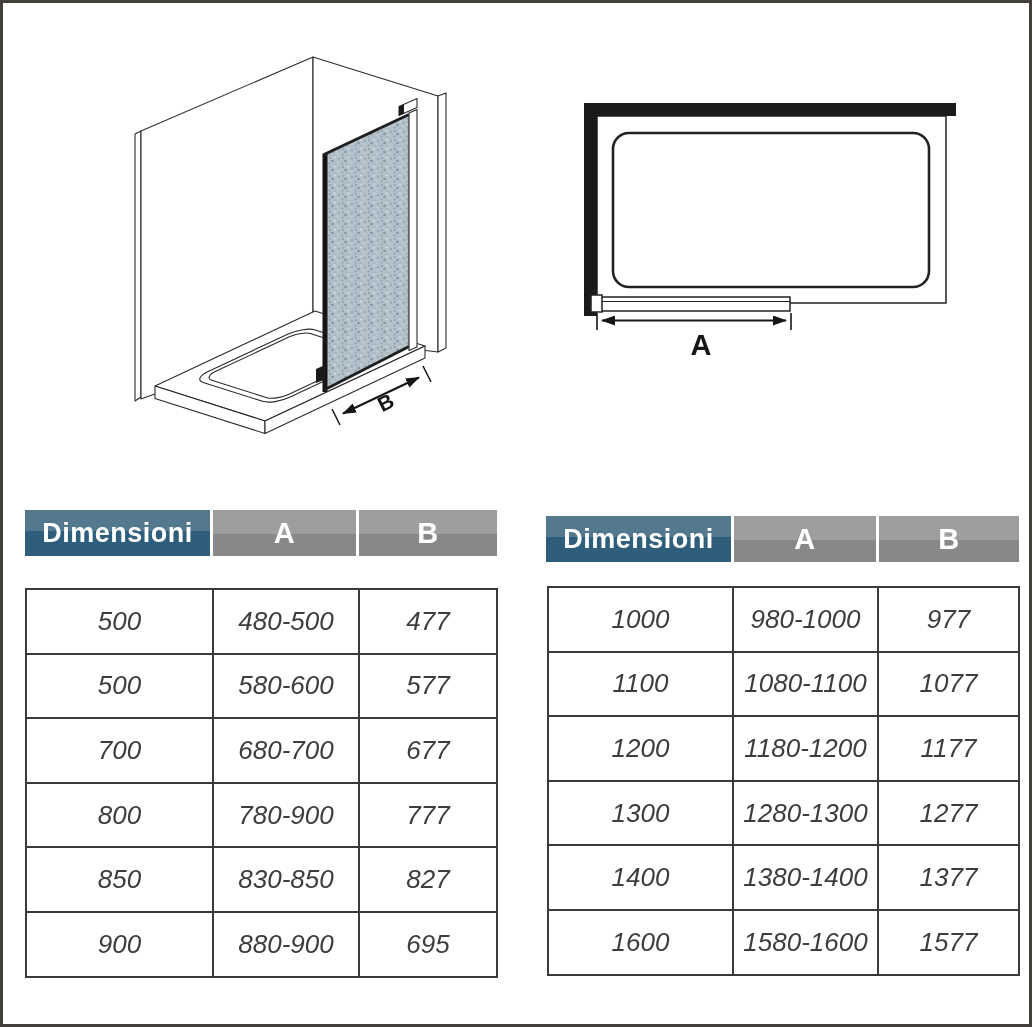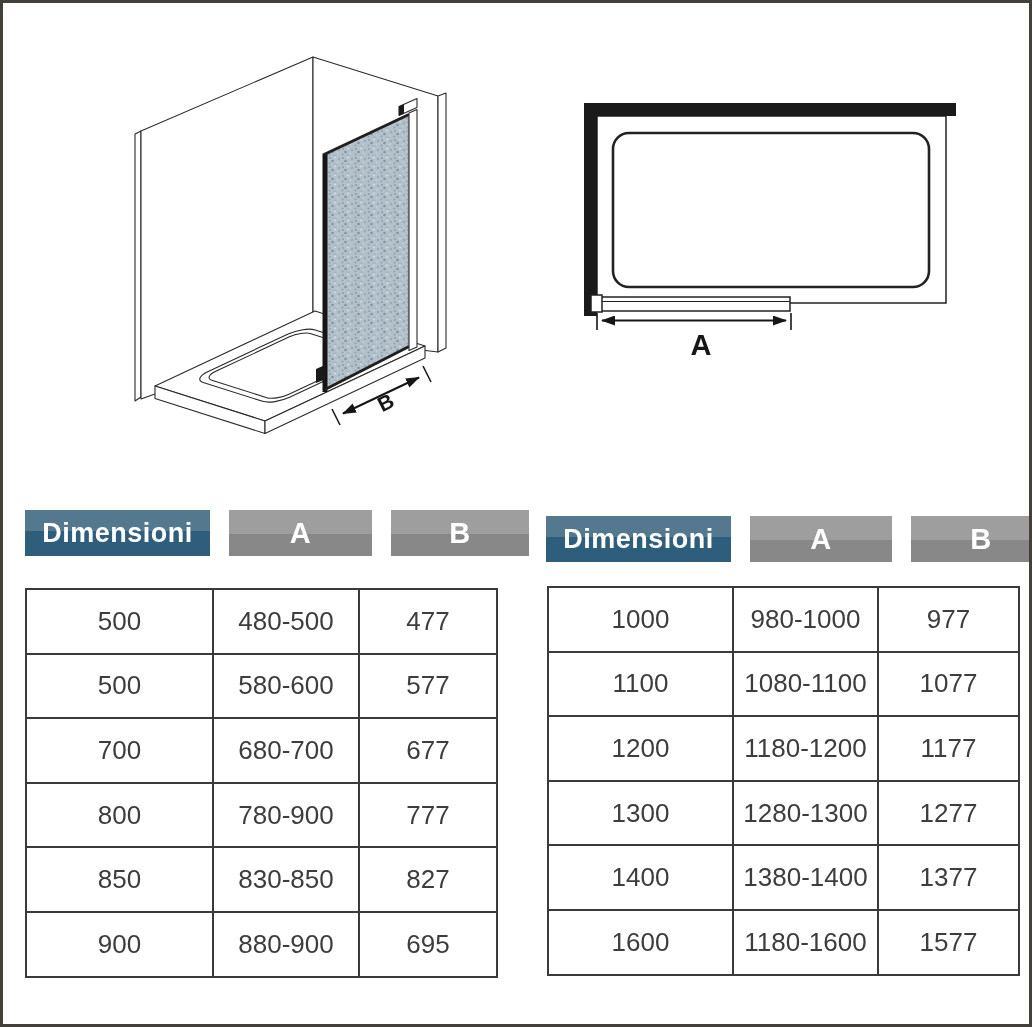--- a/index.html
+++ b/index.html
@@ -8,21 +8,21 @@
     box-sizing:border-box;
     background:#ffffff;
     border:3px solid #43403c;
     position:relative;
     overflow:hidden;
     font-family:"Liberation Sans", sans-serif;
   }
   #diagrams { position:absolute; left:0; top:0; }
 
   
-  .hdr { position:absolute; display:flex; gap:19px; }
+  .hdr { position:absolute; display:flex; gap:3px; }
   .hc {
     height:46px; display:flex; align-items:center; justify-content:center;
     color:#ffffff; font-weight:bold; letter-spacing:0.5px;
   }
   .hc.dim {
     font-size:27px;
     background:linear-gradient(to bottom,#54798e 0%,#54798e 46%,#2e5e7c 46%,#2e5e7c 100%);
   }
   .hc.ab {
     font-size:29px;
@@ -35,21 +35,21 @@
   .btbl {
     position:absolute;
     border-collapse:collapse;
     table-layout:fixed;
     background:#ffffff;
   }
   .btbl td {
     border:2px solid #3a3a3a;
     text-align:center; vertical-align:middle;
     font-size:26px; color:#3d3d3d;
-    height:62.6px; padding:0;
+    height:62.6px; padding:0;font-style:italic;
   }
   #tbl-left  { left:22px;  top:585px; width:471px; }
   #tbl-right { left:544px; top:583px; width:471px;padding-left:15px; }
 
   
   .dim-b { font:bold 21px "Liberation Sans",sans-serif; fill:#161616; text-anchor:middle; }
   .dim-a { font:bold 29px "Liberation Sans",sans-serif; fill:#161616; text-anchor:middle; }
 </style>
 </head>
 <body>
@@ -204,17 +204,17 @@
       <td>1280-1300</td>
       <td>1277</td>
     </tr>
     <tr>
       <td>1400</td>
       <td>1380-1400</td>
       <td>1377</td>
     </tr>
     <tr>
       <td>1600</td>
-      <td>1180-1600</td>
+      <td>1580-1600</td>
       <td>1577</td>
     </tr>
   </tbody>
 </table>
 
 </body></html>

